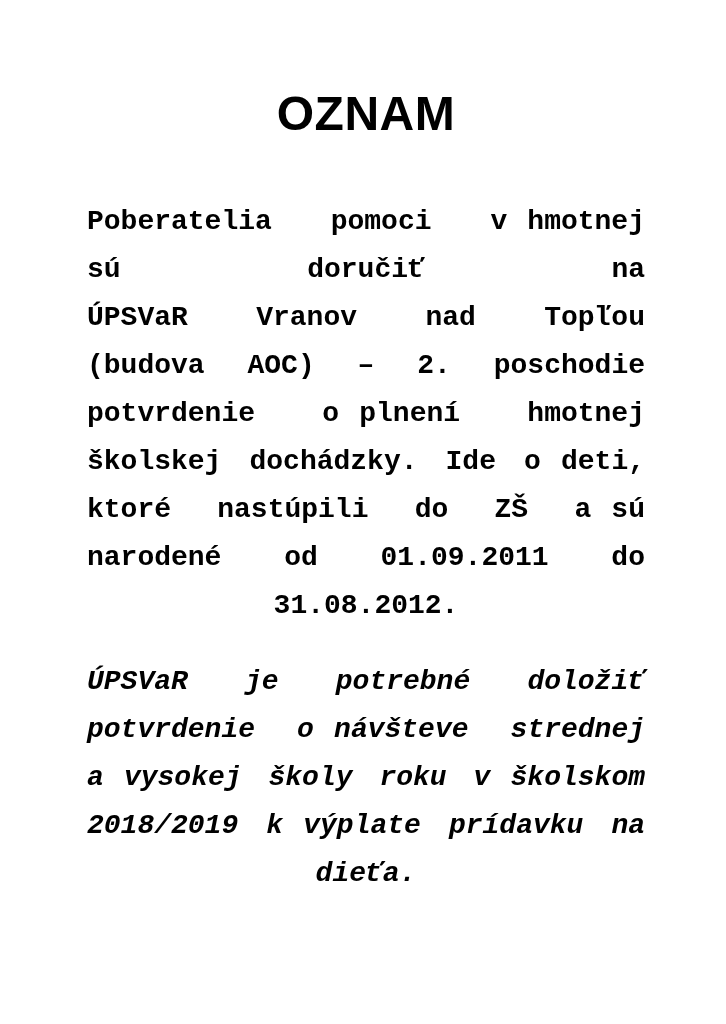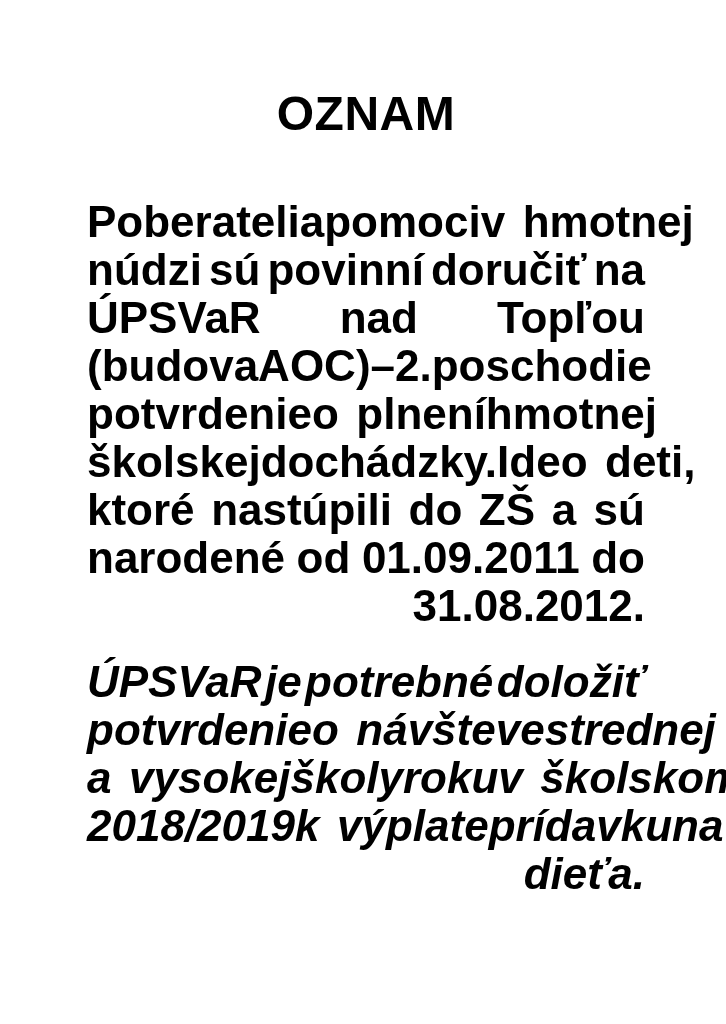--- a/index.html
+++ b/index.html
@@ -24,55 +24,56 @@
   .title {
     margin: 0;
     font-size: 48px;
     line-height: 52px;
     font-weight: 700;
     letter-spacing: 0.5px;
     text-align: center;
     color: #000000;
   }
   .paragraph {
-    font-size: 44px;
+    font-size: 28px;
     font-weight: 700;
     color: #000000;
+    font-family: Liberation Mono, monospace;
   }
   .paragraph.bold {
     margin-top: 58px;
   }
   .paragraph.bold-italic {
     margin-top: 28px;
     font-style: italic;
   }
   .line {
     display: flex;
     justify-content: space-between;
     line-height: 48px;
     white-space: pre;
   }
   .line.last {
-    justify-content: flex-end;
+    justify-content: center;
     gap: 0.28em;
   }
   .word {
     word-spacing: 0.12em;
   }
 </style>
 </head>
 <body>
 
 <div class="page">
   <h1 class="title">OZNAM</h1>
   <div class="notice-body">
       <div class="paragraph bold">
         <div class="line"><span class="word">Poberatelia</span><span class="word">pomoci</span><span class="word">v hmotnej</span></div>
-        <div class="line"><span class="word">núdzi</span><span class="word">sú</span><span class="word">povinní</span><span class="word">doručiť</span><span class="word">na</span></div>
-        <div class="line"><span class="word">ÚPSVaR</span><span class="word">nad</span><span class="word">Topľou</span></div>
+        <div class="line"><span class="word">sú</span><span class="word">doručiť</span><span class="word">na</span></div>
+        <div class="line"><span class="word">ÚPSVaR</span><span class="word">Vranov</span><span class="word">nad</span><span class="word">Topľou</span></div>
         <div class="line"><span class="word">(budova</span><span class="word">AOC)</span><span class="word">–</span><span class="word">2.</span><span class="word">poschodie</span></div>
         <div class="line"><span class="word">potvrdenie</span><span class="word">o plnení</span><span class="word">hmotnej</span></div>
         <div class="line"><span class="word">školskej</span><span class="word">dochádzky.</span><span class="word">Ide</span><span class="word">o deti,</span></div>
         <div class="line"><span class="word">ktoré</span><span class="word">nastúpili</span><span class="word">do</span><span class="word">ZŠ</span><span class="word">a sú</span></div>
         <div class="line"><span class="word">narodené</span><span class="word">od</span><span class="word">01.09.2011</span><span class="word">do</span></div>
         <div class="line last"><span class="word">31.08.2012.</span></div>
       </div>
       <div class="paragraph bold-italic">
         <div class="line"><span class="word">ÚPSVaR</span><span class="word">je</span><span class="word">potrebné</span><span class="word">doložiť</span></div>
         <div class="line"><span class="word">potvrdenie</span><span class="word">o návšteve</span><span class="word">strednej</span></div>

